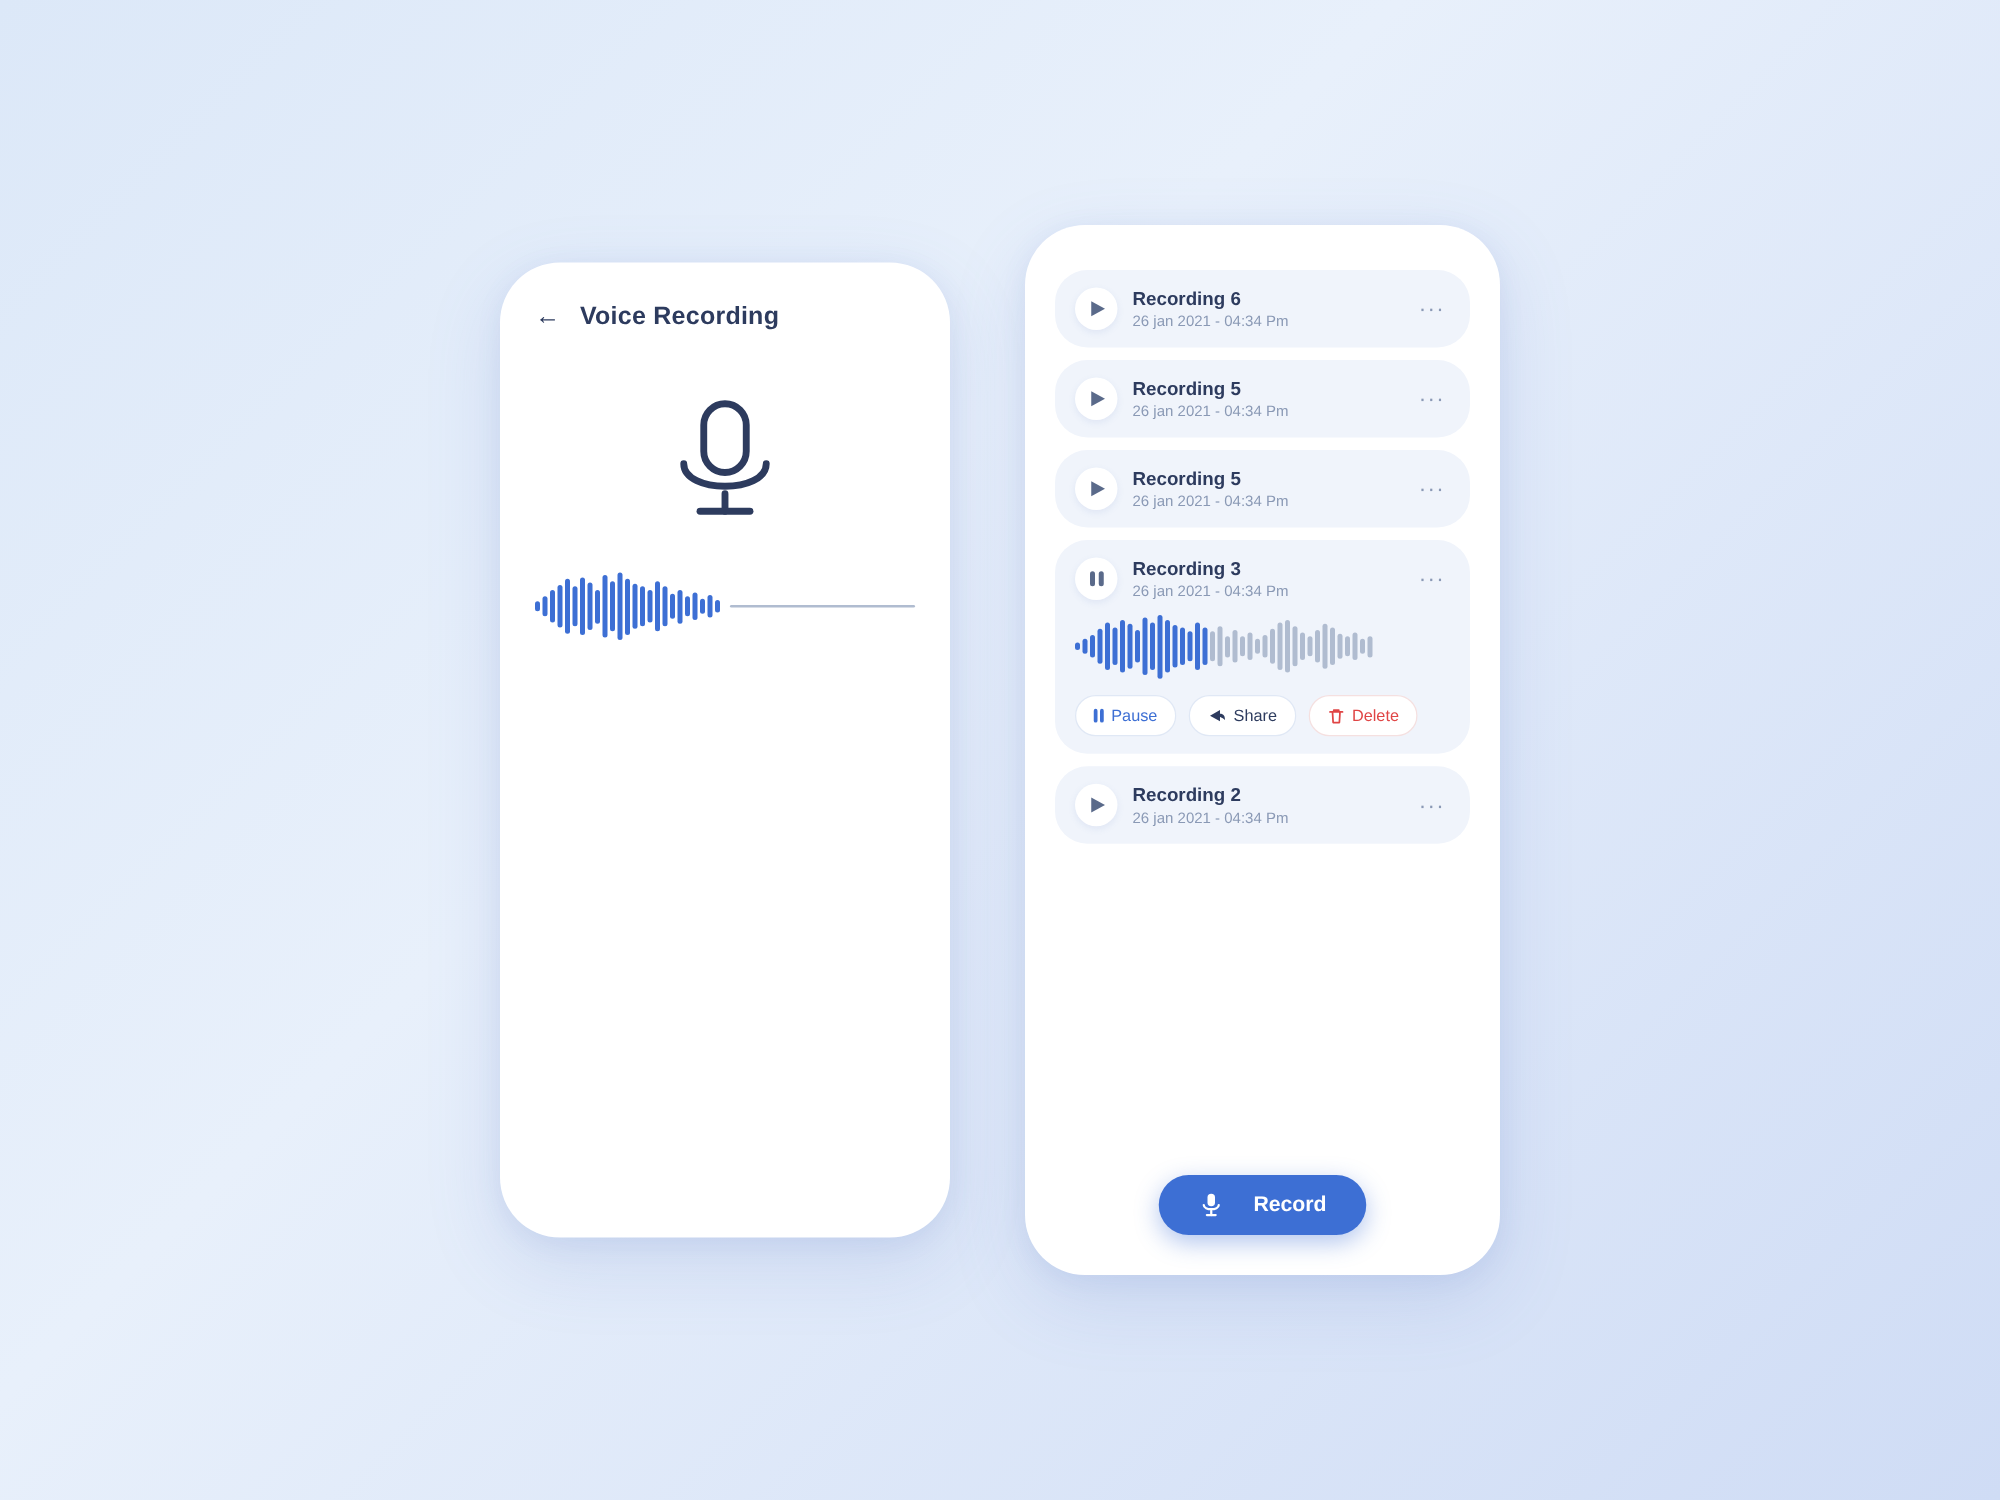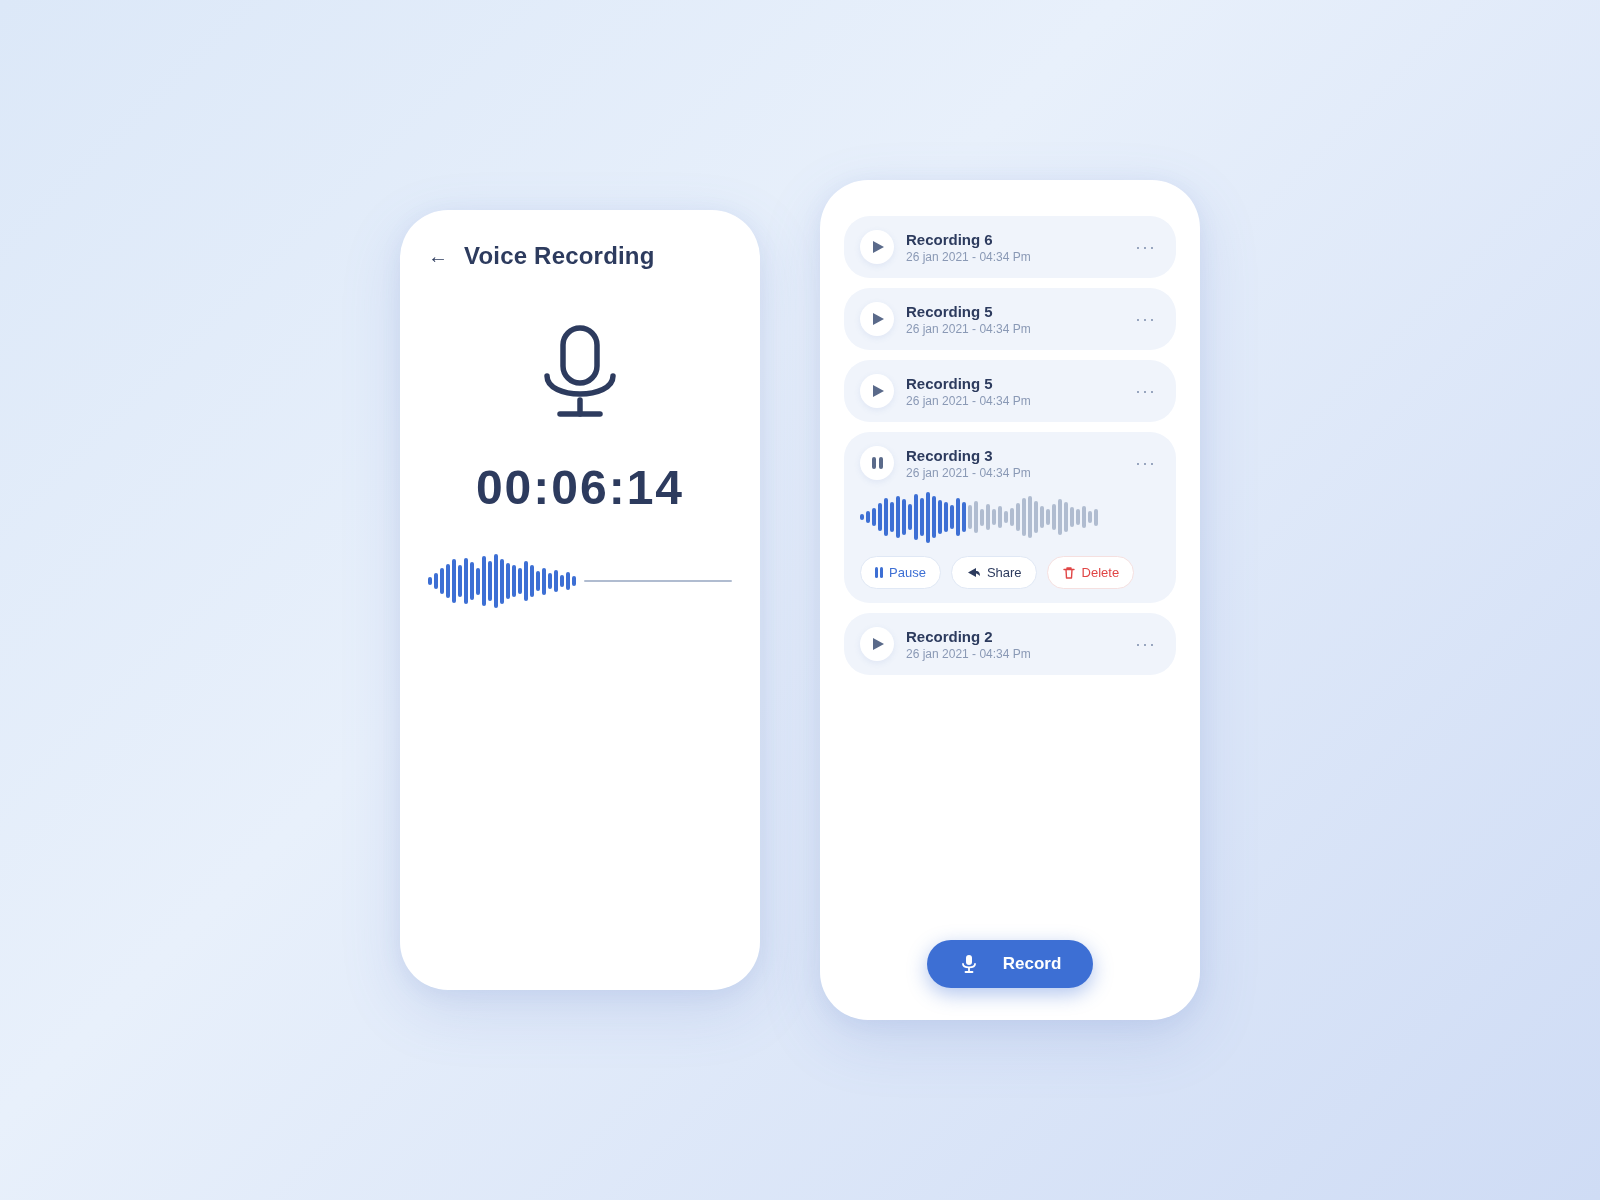--- a/index.html
+++ b/index.html
@@ -46,21 +46,21 @@
       margin-bottom: 48px;
     }
 
     .back-arrow {
       font-size: 20px;
       color: #2d3b5e;
       cursor: pointer;
     }
 
     .phone-title {
-      font-size: 24px;
+      font-size: 20px;
       font-weight: 600;
       color: #2d3b5e;
       letter-spacing: 0.2px;
     }
 
     .mic-container {
       display: flex;
       justify-content: center;
       margin-bottom: 32px;
     }
@@ -306,21 +306,20 @@
 
         <rect x="38" y="10" width="34" height="55" rx="17" stroke="#2d3b5e" stroke-width="5.5" fill="none"></rect>
 
         <path d="M22 58 C22 82 88 82 88 58" stroke="#2d3b5e" stroke-width="5.5" fill="none" stroke-linecap="round"></path>
 
         <line x1="55" y1="82" x2="55" y2="96" stroke="#2d3b5e" stroke-width="5.5" stroke-linecap="round"></line>
         <line x1="35" y1="96" x2="75" y2="96" stroke="#2d3b5e" stroke-width="5.5" stroke-linecap="round"></line>
       </svg>
     </div>
 
-    <div class="timer">00:06:14</div>
 
     <div class="waveform-container" id="left-waveform">
 
     <div class="wave-bar" style="height: 7.2px;"></div>
         <div class="wave-bar" style="height: 16.2px;"></div>
         <div class="wave-bar" style="height: 25.2px;"></div>
         <div class="wave-bar" style="height: 34.2px;"></div>
         <div class="wave-bar" style="height: 43.2px;"></div>
         <div class="wave-bar" style="height: 32.4px;"></div>
         <div class="wave-bar" style="height: 46.8px;"></div>

